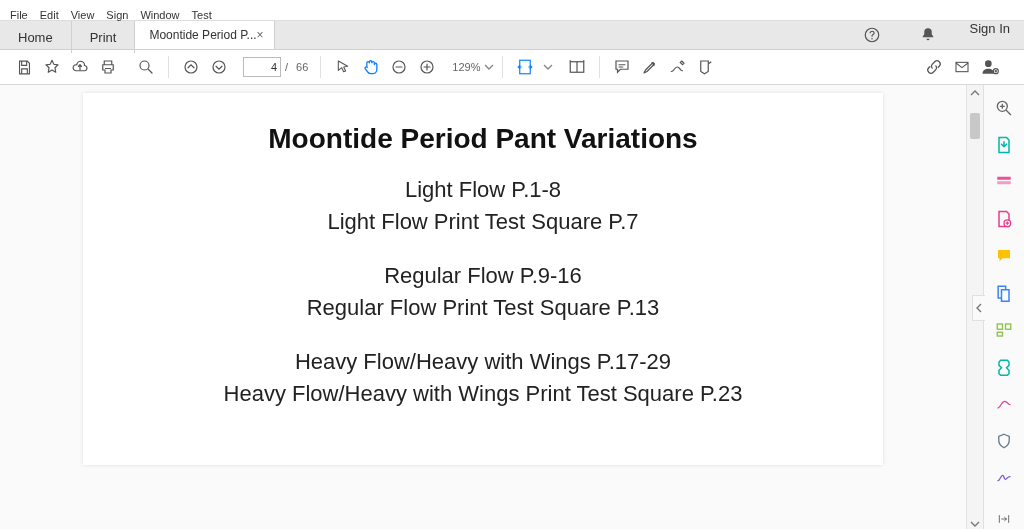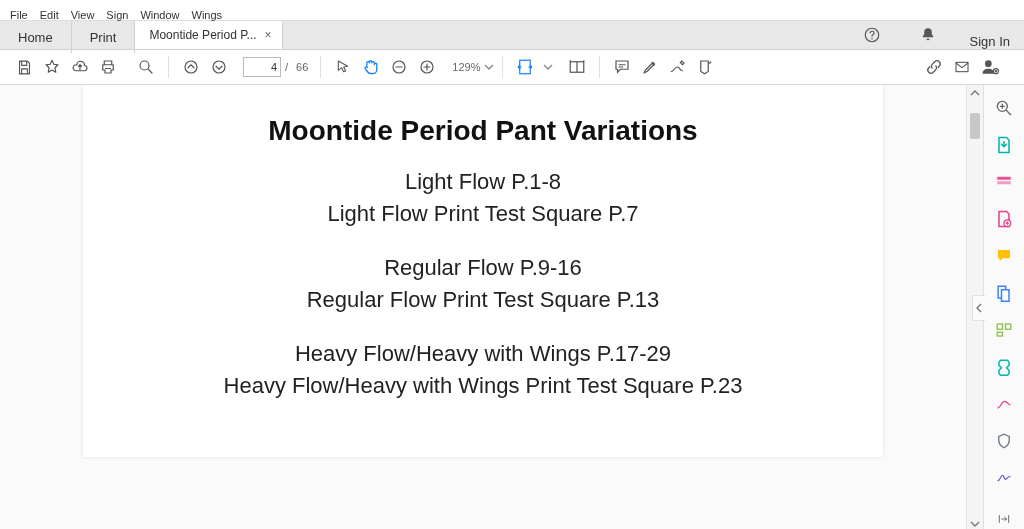--- a/index.html
+++ b/index.html
@@ -9,58 +9,58 @@
   --bg:#e8e8e8;
 }
 html,body{margin:0;padding:0;width:1024px;height:529px;overflow:hidden;font-family:"Segoe UI",Arial,sans-serif;background:#fff;color:#333}
 svg{display:block}
 
 #menu{height:18px;padding:1px 4px;font-size:11px;color:#333;display:flex;gap:0}
 #menu span{padding:8px 6px;cursor:default}
 
 #tabbar{height:28px;background:var(--bg);border-top:1px solid #ddd;border-bottom:1px solid #d0d0d0;display:flex;align-items:stretch}
 .systab{display:flex;align-items:center;justify-content:center;padding:16px 18px;font-size:13px;color:#333;border-right:1px solid #d0d0d0;cursor:default}
-.doctab{display:flex;align-items:center;gap:8px;padding:0 10px 0 14px;font-size:12px;color:#333;background:#fff;border-right:1px solid #d0d0d0}
+.doctab{display:flex;align-items:center;padding:0 10px 0 14px;font-size:12px;color:#333;background:#fff;border-right:1px solid #d0d0d0}
 .doctab .x{font-size:12px;color:#666}
-#tabbar-right{margin-left:auto;display:flex;align-items:flex-end;gap:28px;padding:0 14px;color:var(--ui)}
+#tabbar-right{margin-left:auto;display:flex;align-items:flex-start;gap:28px;padding:0 14px;color:var(--ui)}
 #tabbar-right .signin{font-size:13px;color:#333}
 
 #toolbar{height:34px;border-bottom:1px solid #d8d8d8;display:flex;align-items:center;padding:0 10px;gap:0;background:#fff;color:var(--ui)}
 .tool{display:flex;align-items:center;justify-content:center;width:28px;height:28px;cursor:default}
 .sep{width:1px;height:22px;background:#e0e0e0;margin:0 8px}
 .gap{width:10px}
 .pagebox{width:30px;height:18px;font-size:11px;text-align:right;border:1px solid #bbb;padding:0 3px;color:#333}
 .pagelbl{font-size:11px;color:#666;margin:0 4px}
 .zoomlbl{font-size:11px;color:#666;margin-left:11px}
 .dropcaret{margin-left:4px}
 #toolbar-right{margin-left:auto;display:flex;align-items:center;gap:0}
 
 #workspace{display:flex;height:calc(529px - 18px - 28px - 34px - 2px);}
 #docarea{flex:1;position:relative;background:#fafafa;overflow:hidden}
-#page{position:absolute;left:50%;transform:translateX(-50%);top:0;width:760px;background:#fff;padding:30px 20px;box-shadow:0 0 4px rgba(0,0,0,.1)}
+#page{position:absolute;left:50%;transform:translateX(-50%);top:8px;width:760px;background:#fff;padding:30px 20px;box-shadow:0 0 4px rgba(0,0,0,.1)}
 #page h1{font-family:"Segoe UI",Arial,sans-serif;font-weight:700;font-size:28px;text-align:center;margin:0 0 22px;color:#111}
 #page p{font-family:"Segoe UI",Arial,sans-serif;font-weight:400;font-size:22px;text-align:center;margin:6px 0;color:#222}
 #page p.sub{margin-bottom:28px}
 #scrollbar{width:16px;background:#f4f4f4;border-left:1px solid #e3e3e3;display:flex;flex-direction:column;align-items:center}
 #scrollbar .arrow{height:16px;display:flex;align-items:center;justify-content:center;color:#777;width:100%}
 #scrollbar .track{flex:1;width:100%;position:relative}
 #scrollbar .thumb{position:absolute;top:12px;left:3px;width:10px;height:26px;background:#c8c8c8;border-radius:2px}
 #rightpanel{width:40px;background:#fafafa;border-left:1px solid #e0e0e0;display:flex;flex-direction:column;align-items:center;padding-top:10px;gap:12px;position:relative}
 #rightpanel .flyout{position:absolute;left:-12px;top:210px;width:12px;height:24px;background:#fafafa;border:1px solid #e0e0e0;border-right:none;display:flex;align-items:center;justify-content:center}
 </style>
 </head>
 <body>
 
 <div id="menu">
   <span>File</span>
   <span>Edit</span>
   <span>View</span>
   <span>Sign</span>
   <span>Window</span>
-  <span>Wings</span>
+  <span>Test</span>
 </div>
 
 <div id="tabbar">
   <div class="systab">Home</div>
   <div class="systab">Print</div>
   <div class="doctab">
     <span>Moontide Period P...</span>
     <span class="x">×</span>
   </div>
   <div id="tabbar-right">

